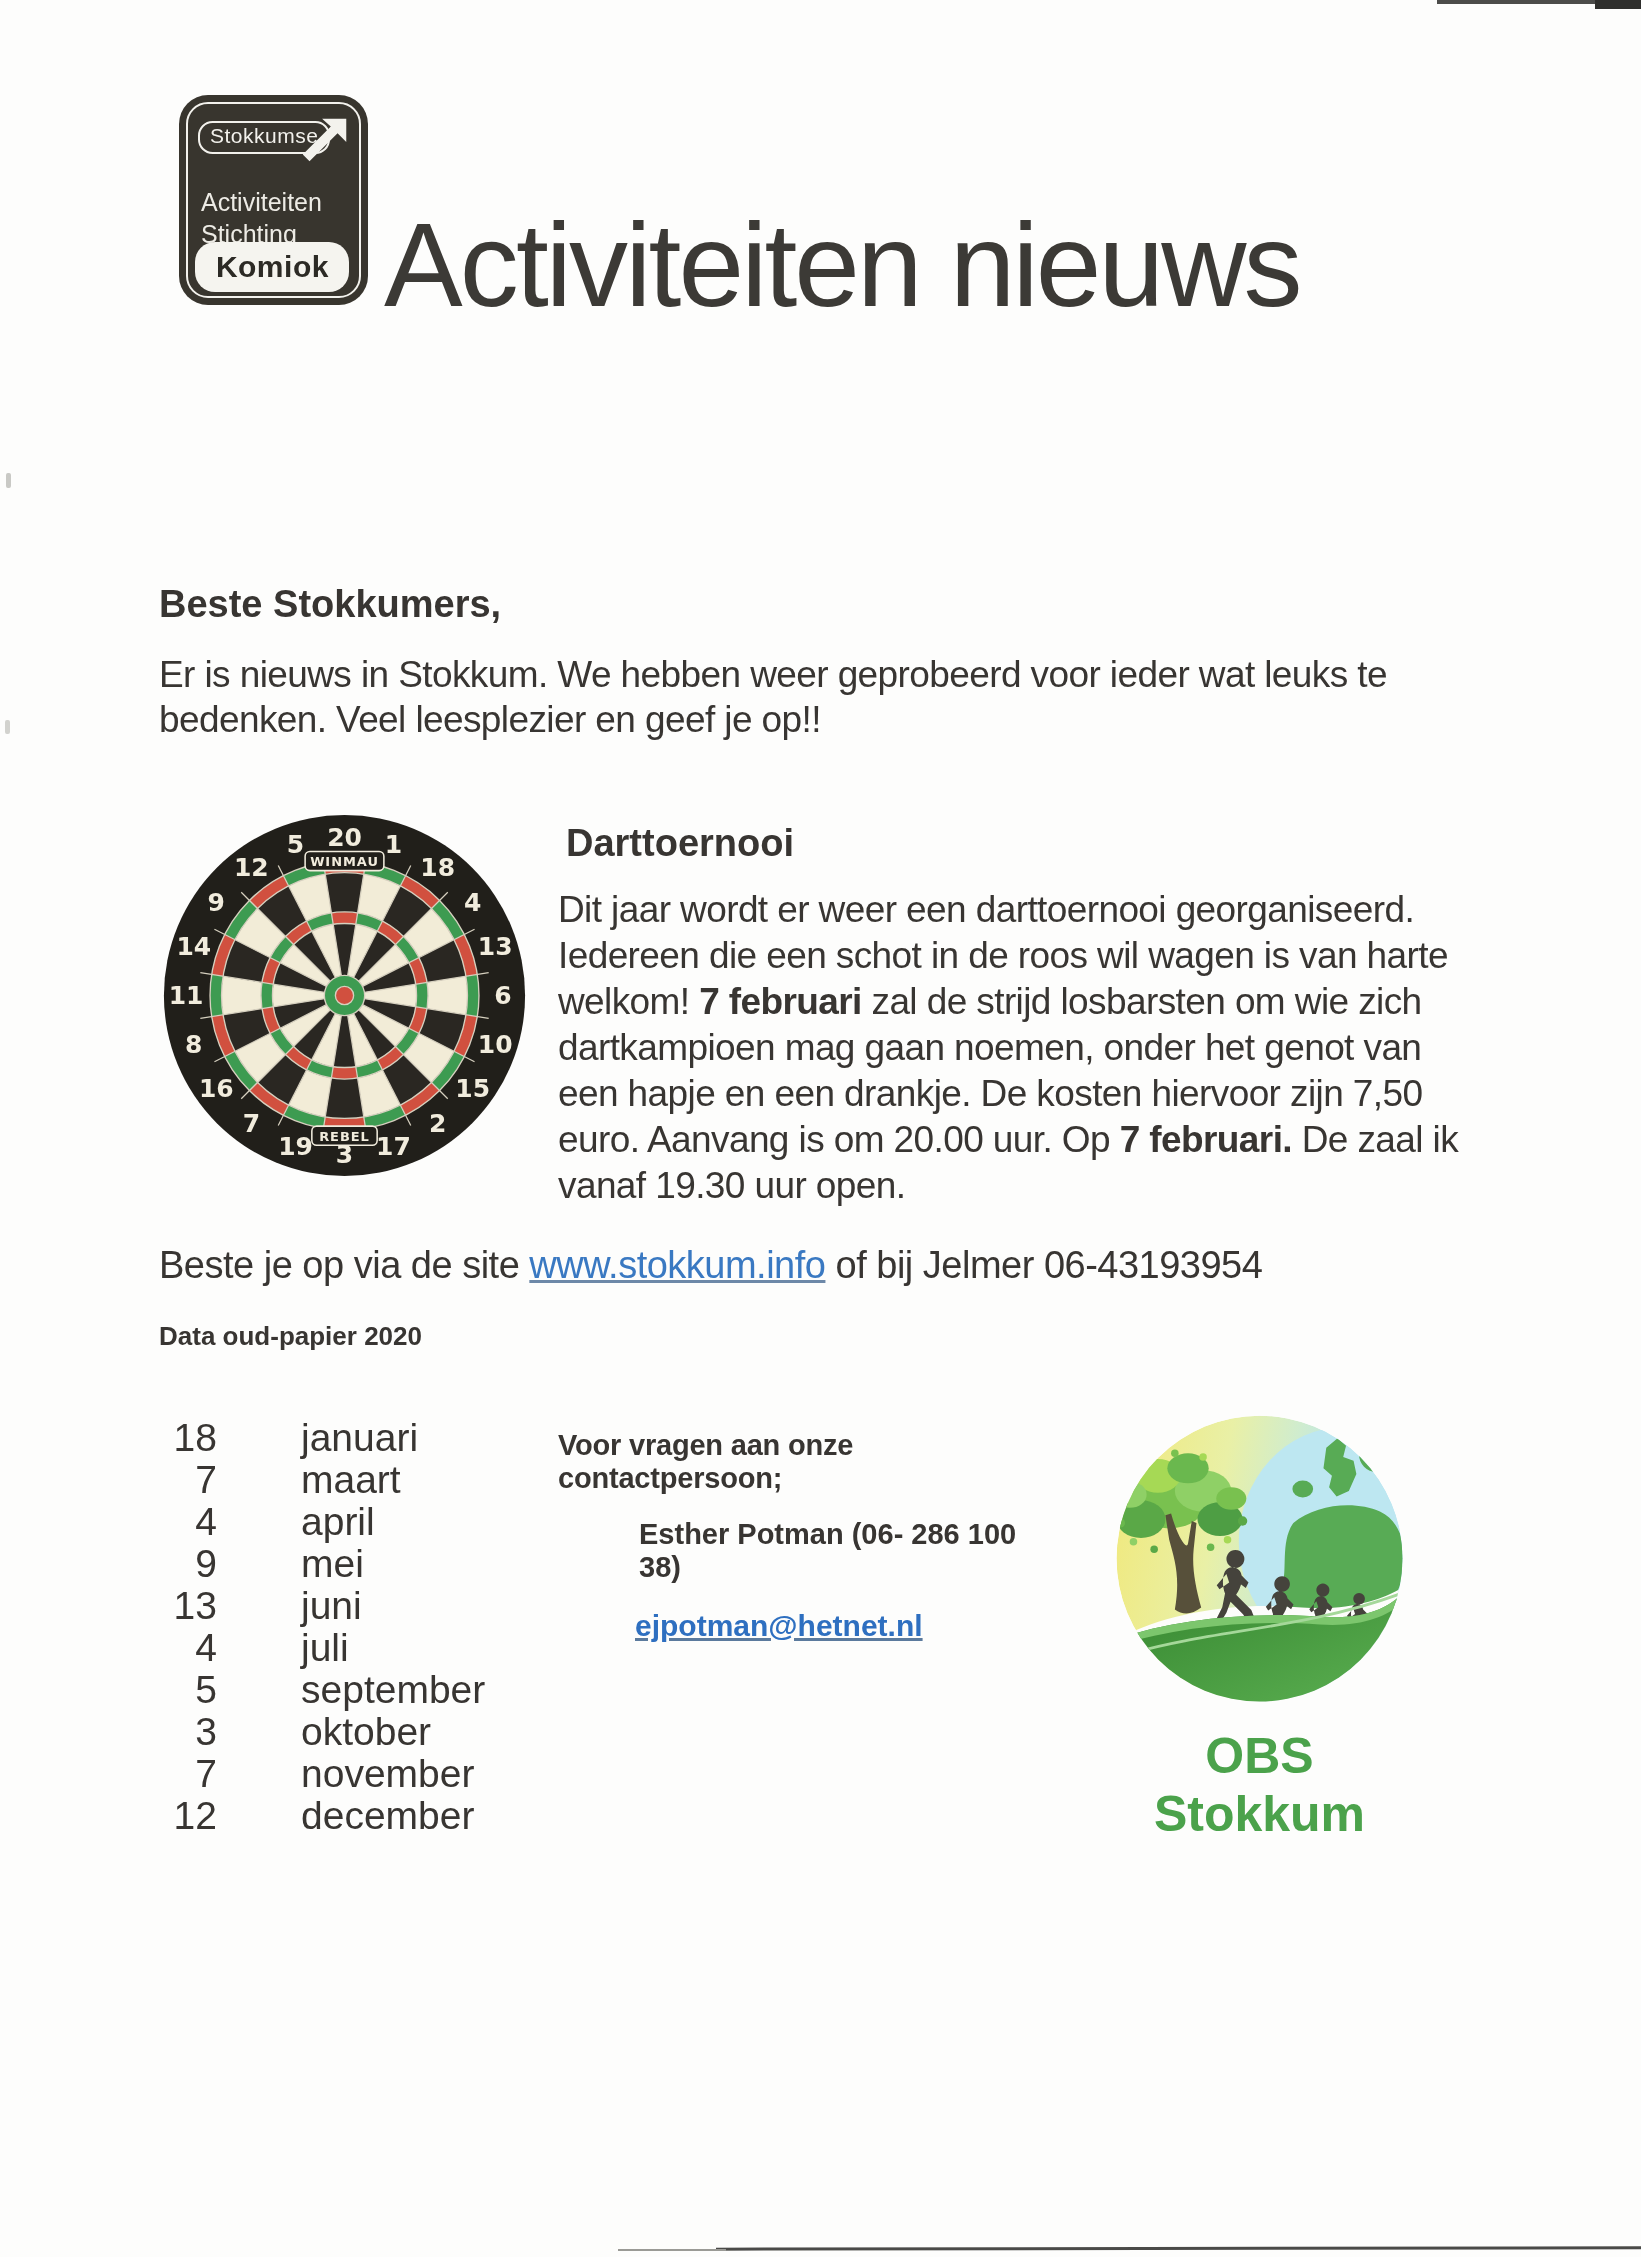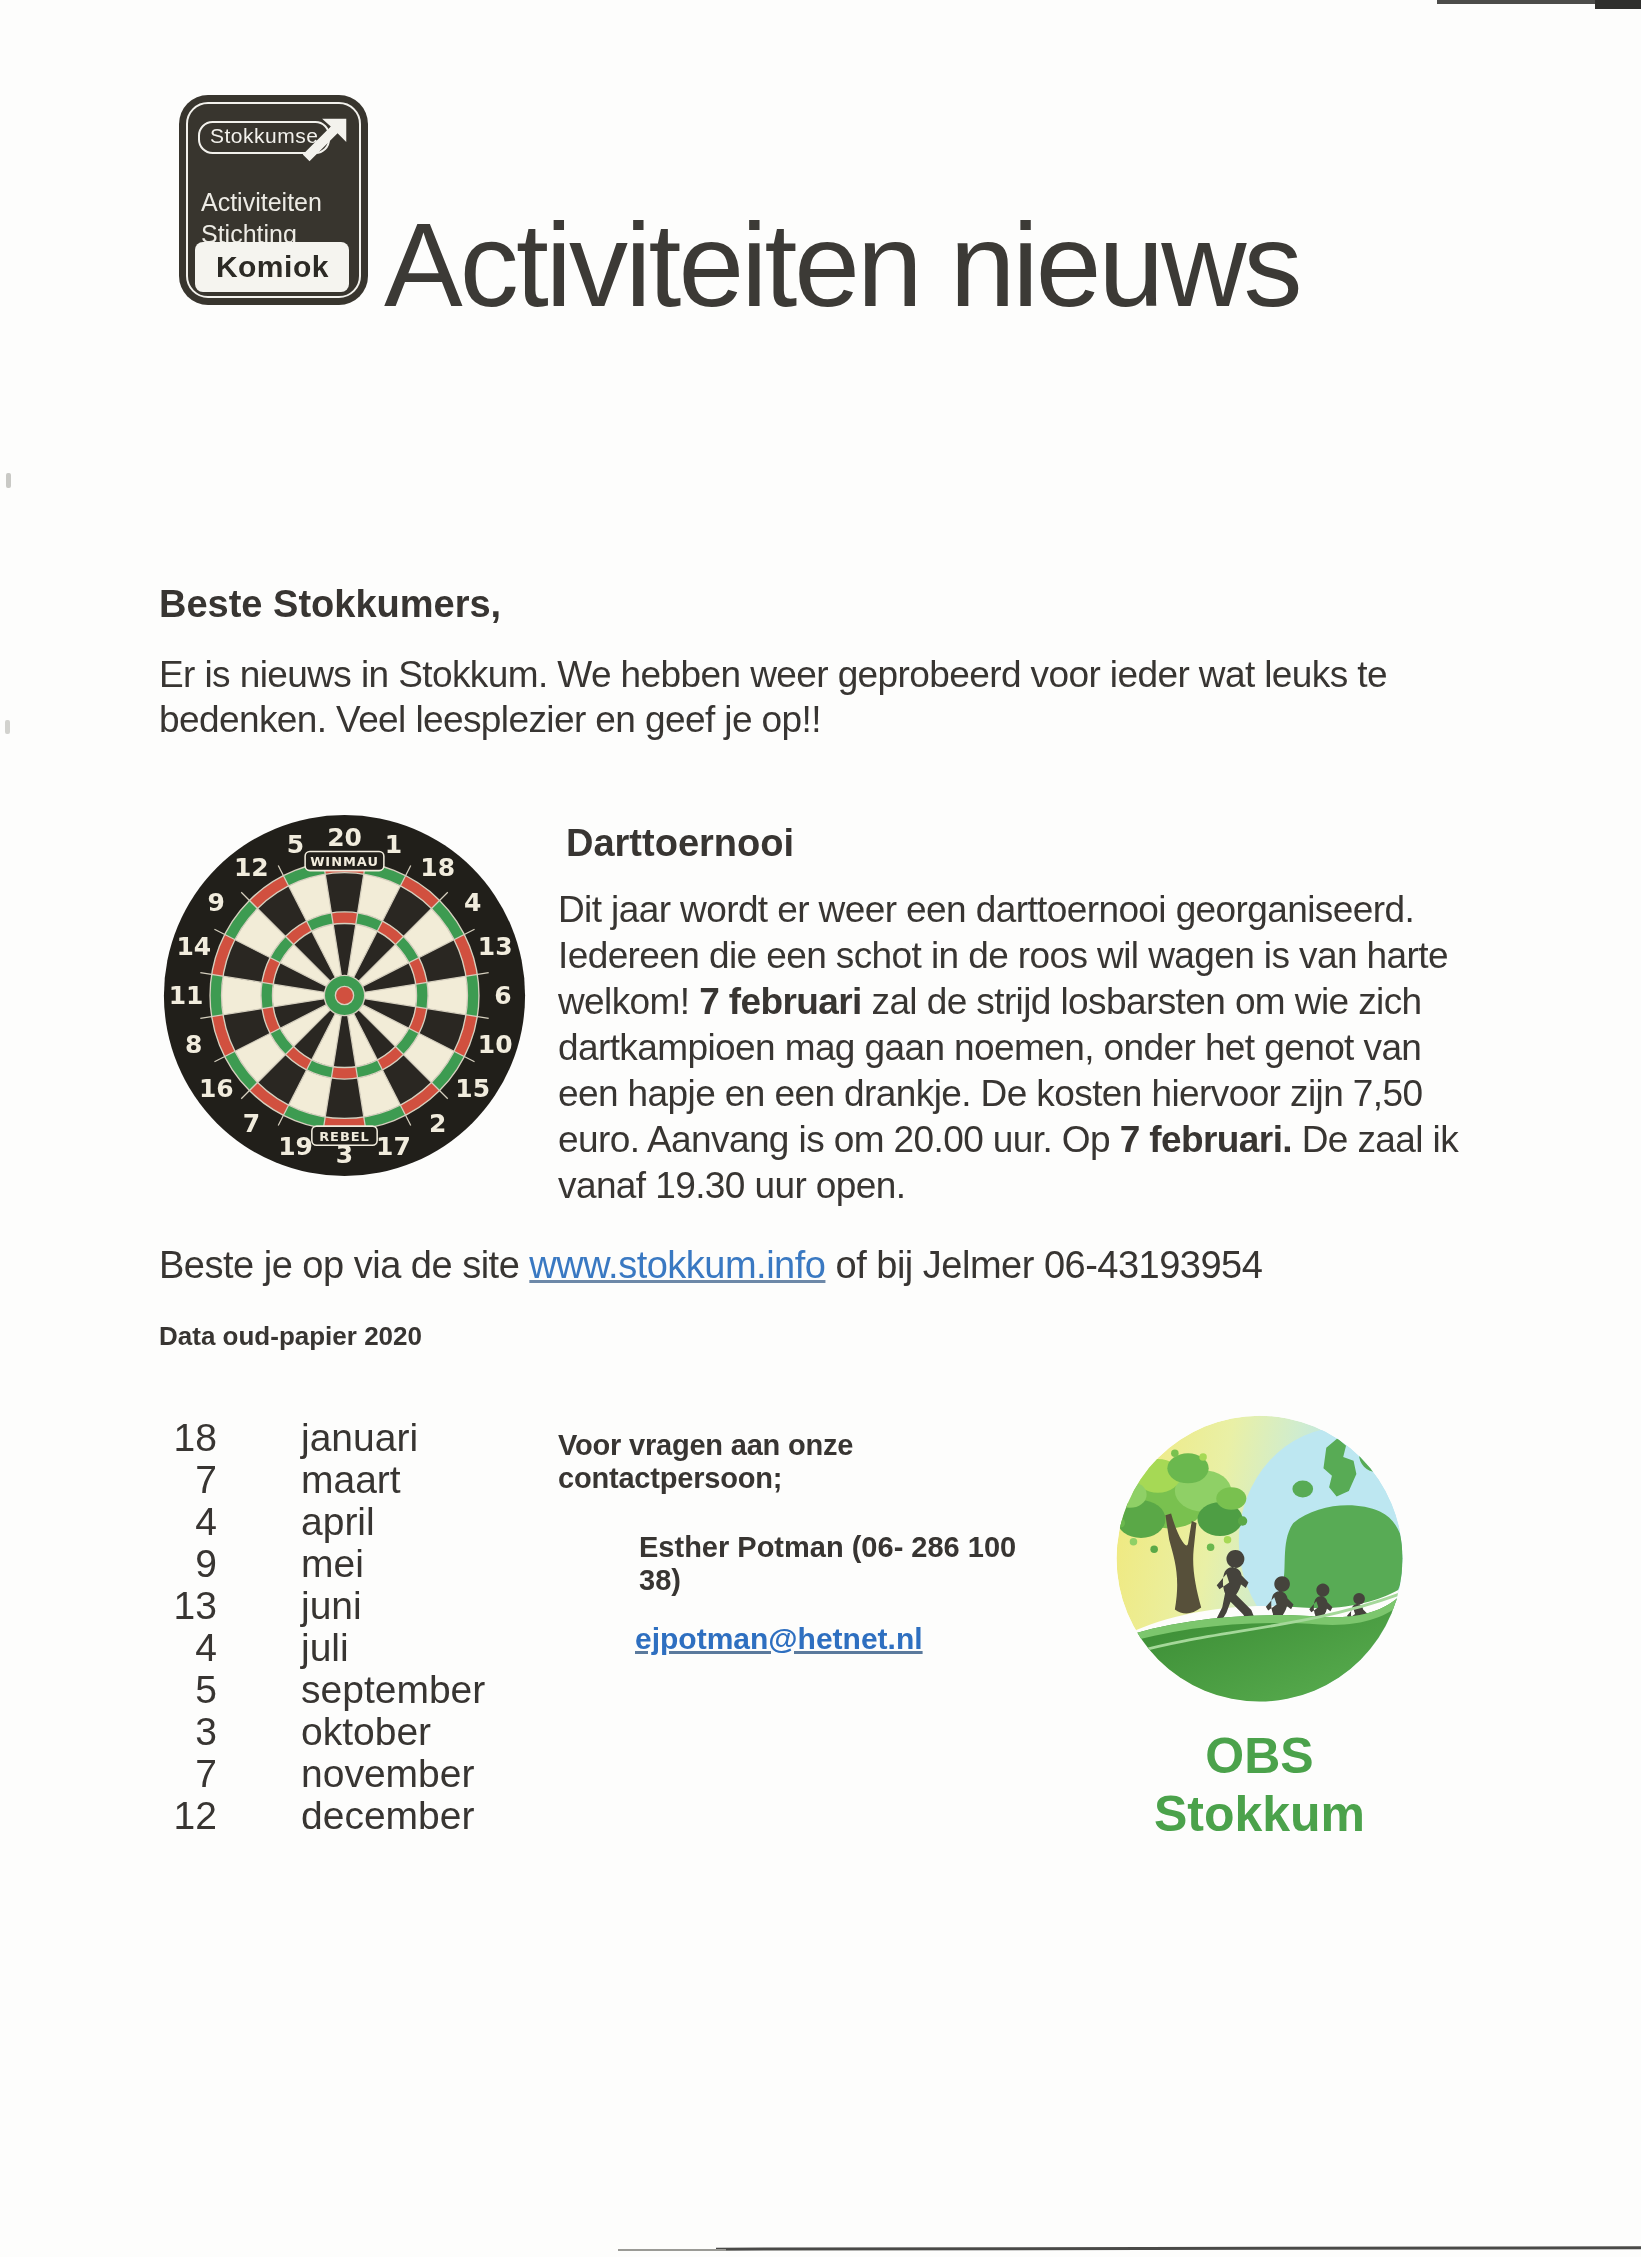--- a/index.html
+++ b/index.html
@@ -19,21 +19,21 @@
 
   
   .komiok-logo{position:absolute;left:179px;top:95px;width:189px;height:210px;
     background:#38352e;border-radius:29px;}
   .komiok-logo .inner-line{position:absolute;inset:6.8px;border:2.9px solid #f3f2ed;border-radius:22px;}
   .stokkumse-badge{position:absolute;left:19.3px;top:26px;font-size:21px;color:#f2f1ec;
     border:2.9px solid #f2f1ec;border-radius:14.5px;padding:1px 9.7px 3.9px;letter-spacing:0.5px;}
   .logo-arrow{position:absolute;right:14.5px;top:18.3px;width:58px;height:58px;}
   .logo-lines{position:absolute;left:22px;top:91px;font-size:25px;line-height:32px;color:#edebe5;}
   .komiok-badge{position:absolute;left:16.4px;bottom:12.6px;width:154px;height:50px;
-    background:#f5f4ef;color:#2c2a25;font-weight:700;font-size:30px;border-radius:8px;
+    background:#f5f4ef;color:#2c2a25;font-weight:700;font-size:30px;border-radius:20px;
     display:flex;align-items:center;justify-content:center;letter-spacing:0.5px;}
 
   
   .page-title{position:absolute;left:384px;top:201px;margin:0;font-size:118px;font-weight:400;
     letter-spacing:-2.9px;color:#3c3a36;white-space:nowrap;line-height:1.1;}
 
   
   .greeting{position:absolute;left:159px;top:583px;font-size:38px;font-weight:700;}
   .intro{position:absolute;left:159px;top:652px;width:1303px;font-size:37px;line-height:45px;letter-spacing:-0.6px;}
 
@@ -46,21 +46,21 @@
   .signup a{color:#3a79c2;text-decoration:underline;text-decoration-color:#6d88a8;cursor:pointer;}
 
   .oldpaper-heading{position:absolute;left:159px;top:1321px;margin:0;font-size:26px;font-weight:700;}
   .dates{position:absolute;left:159px;top:1417px;font-size:39px;line-height:42px;}
   .date-row{display:flex;}
   .date-row .day{display:inline-block;width:58px;text-align:right;}
   .date-row .month{margin-left:84px;}
 
   .contact{position:absolute;left:558px;top:1429px;width:463px;}
   .contact-l1{font-size:29px;font-weight:700;letter-spacing:-0.2px;}
-  .contact-l2{margin:36px 0 0 81px;font-size:29px;font-weight:700;}
+  .contact-l2{margin:23px 0 0 81px;font-size:29px;font-weight:700;}
   .contact-email{display:inline-block;margin:25px 0 8px 77px;font-size:30px;font-weight:700;
     color:#2e6fc0;text-decoration:underline;text-decoration-color:#5b7a9d;cursor:pointer;}
 
   .obs-logo{position:absolute;left:1104px;top:1410px;width:311px;text-align:center;}
   .obs-name{margin-top:11.6px;font-size:50px;font-weight:700;color:#4ba24b;letter-spacing:0;}
 </style>
 </head>
 <body>
 
 <div class="page">

